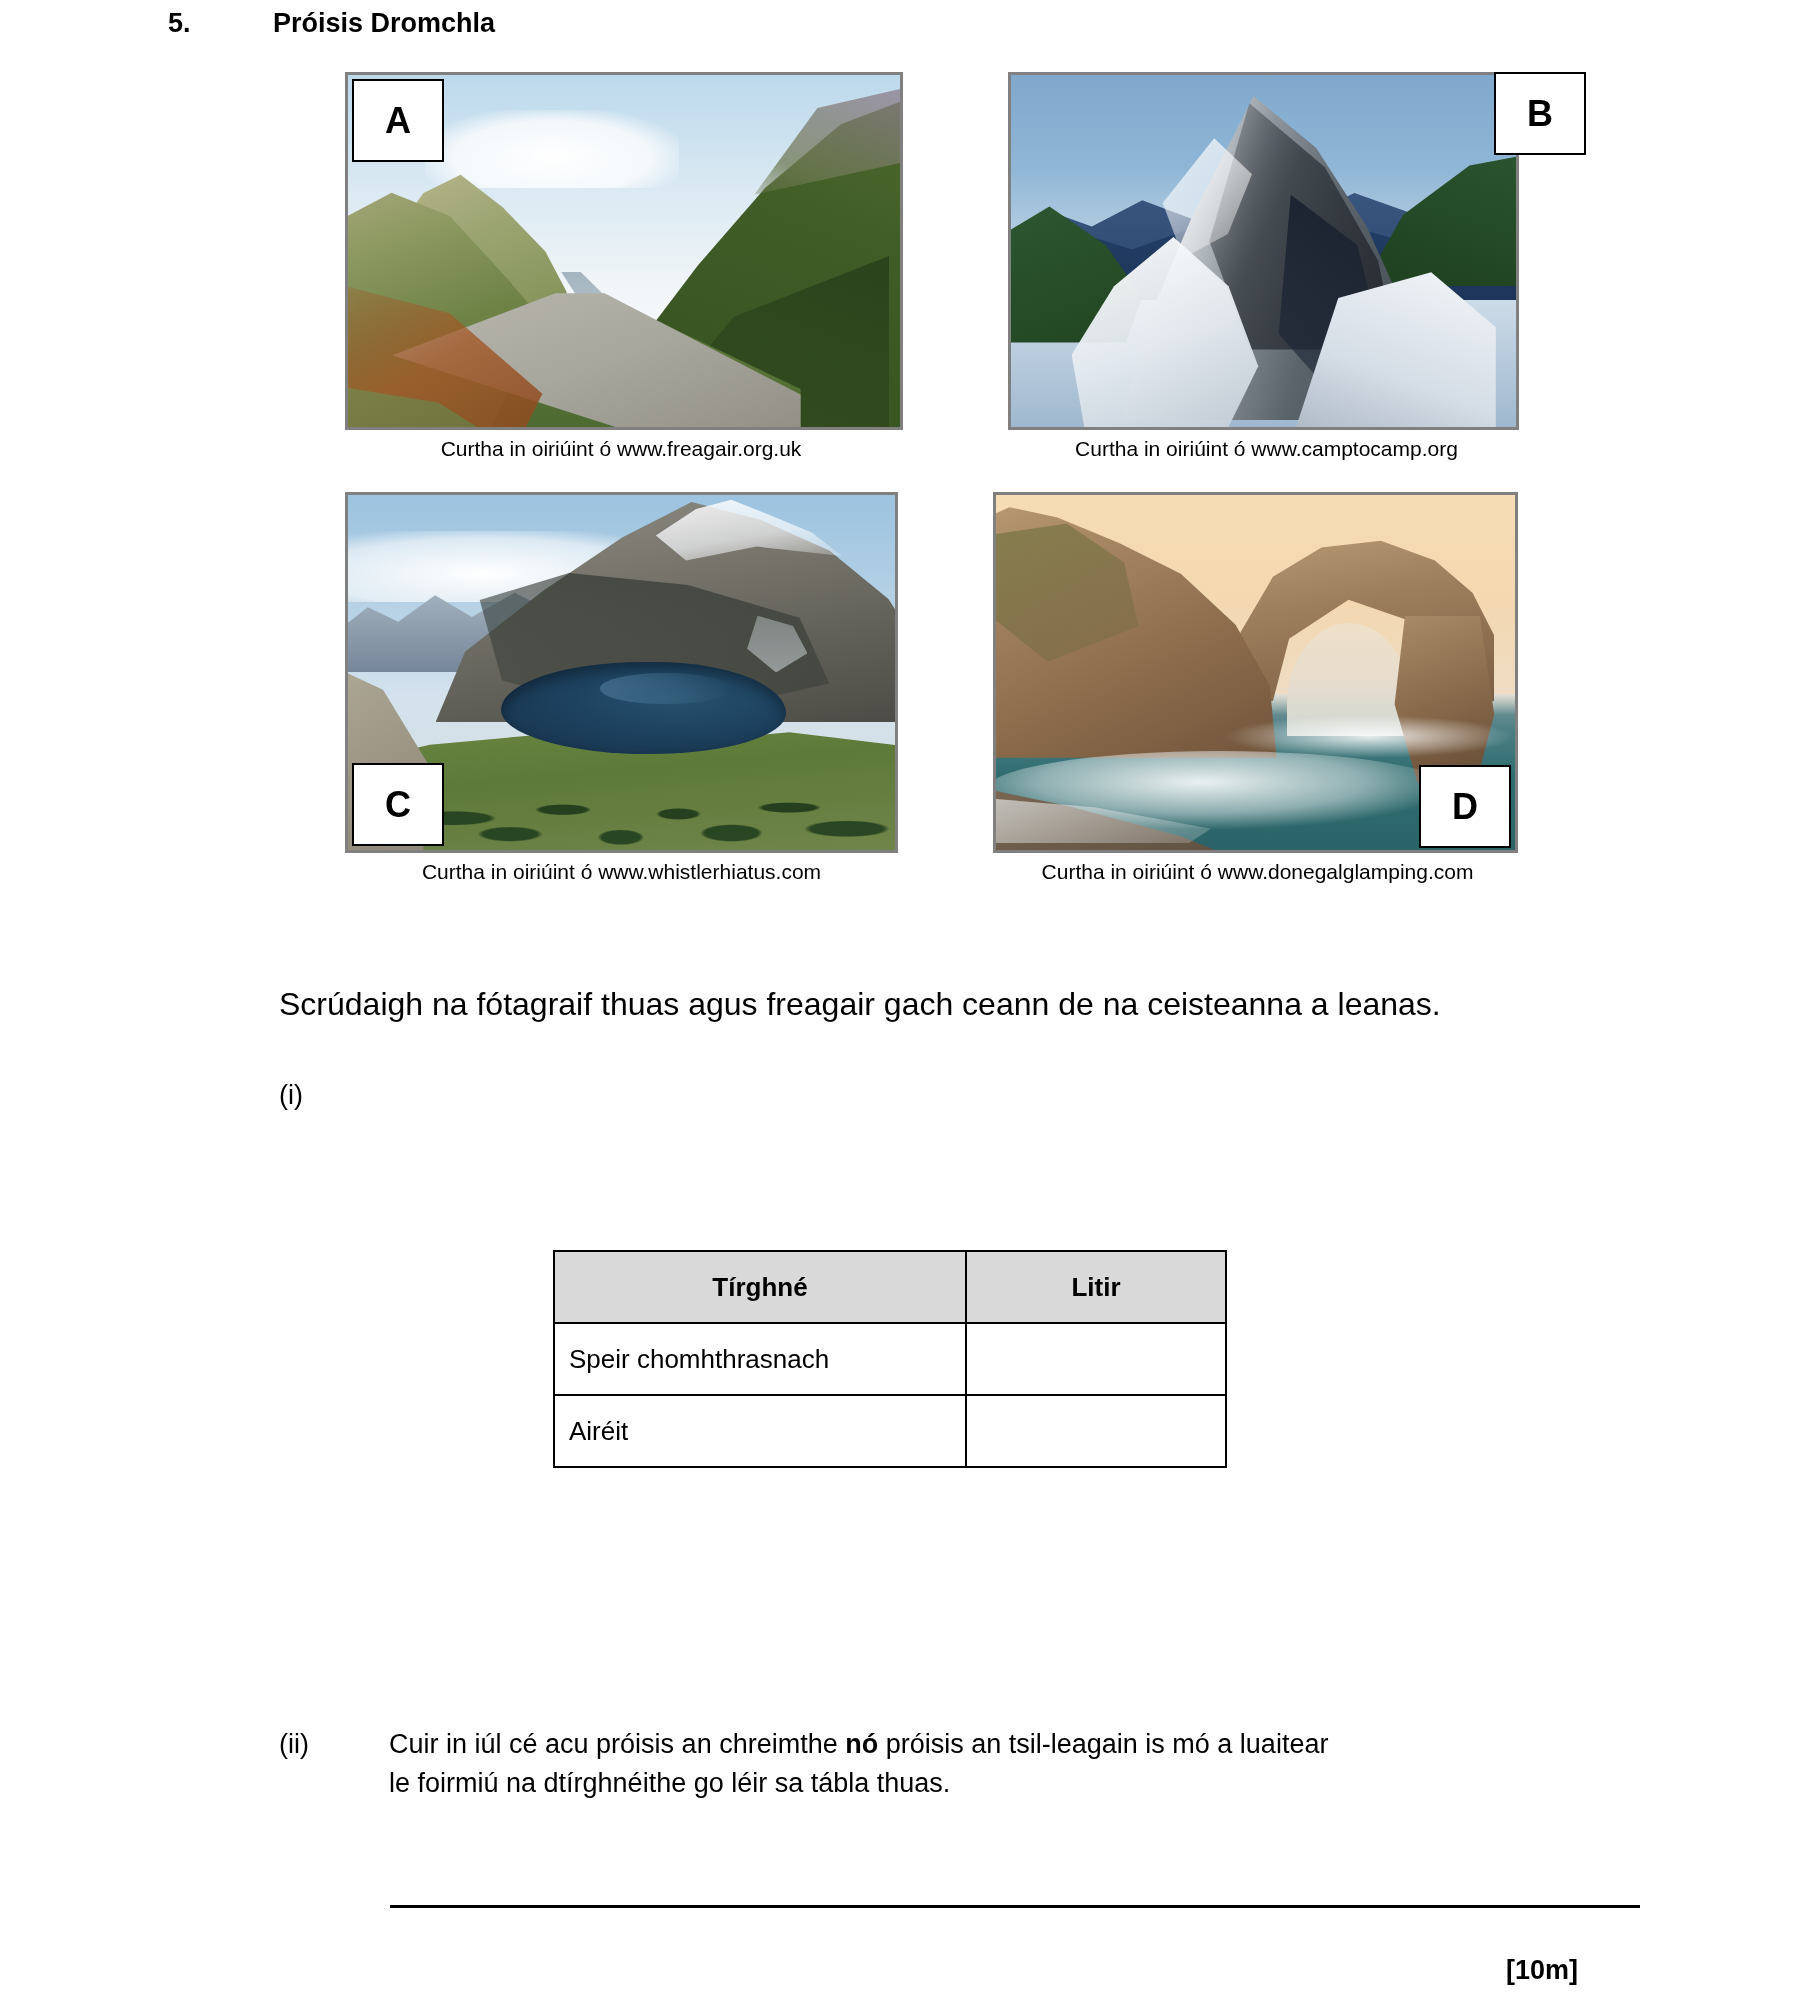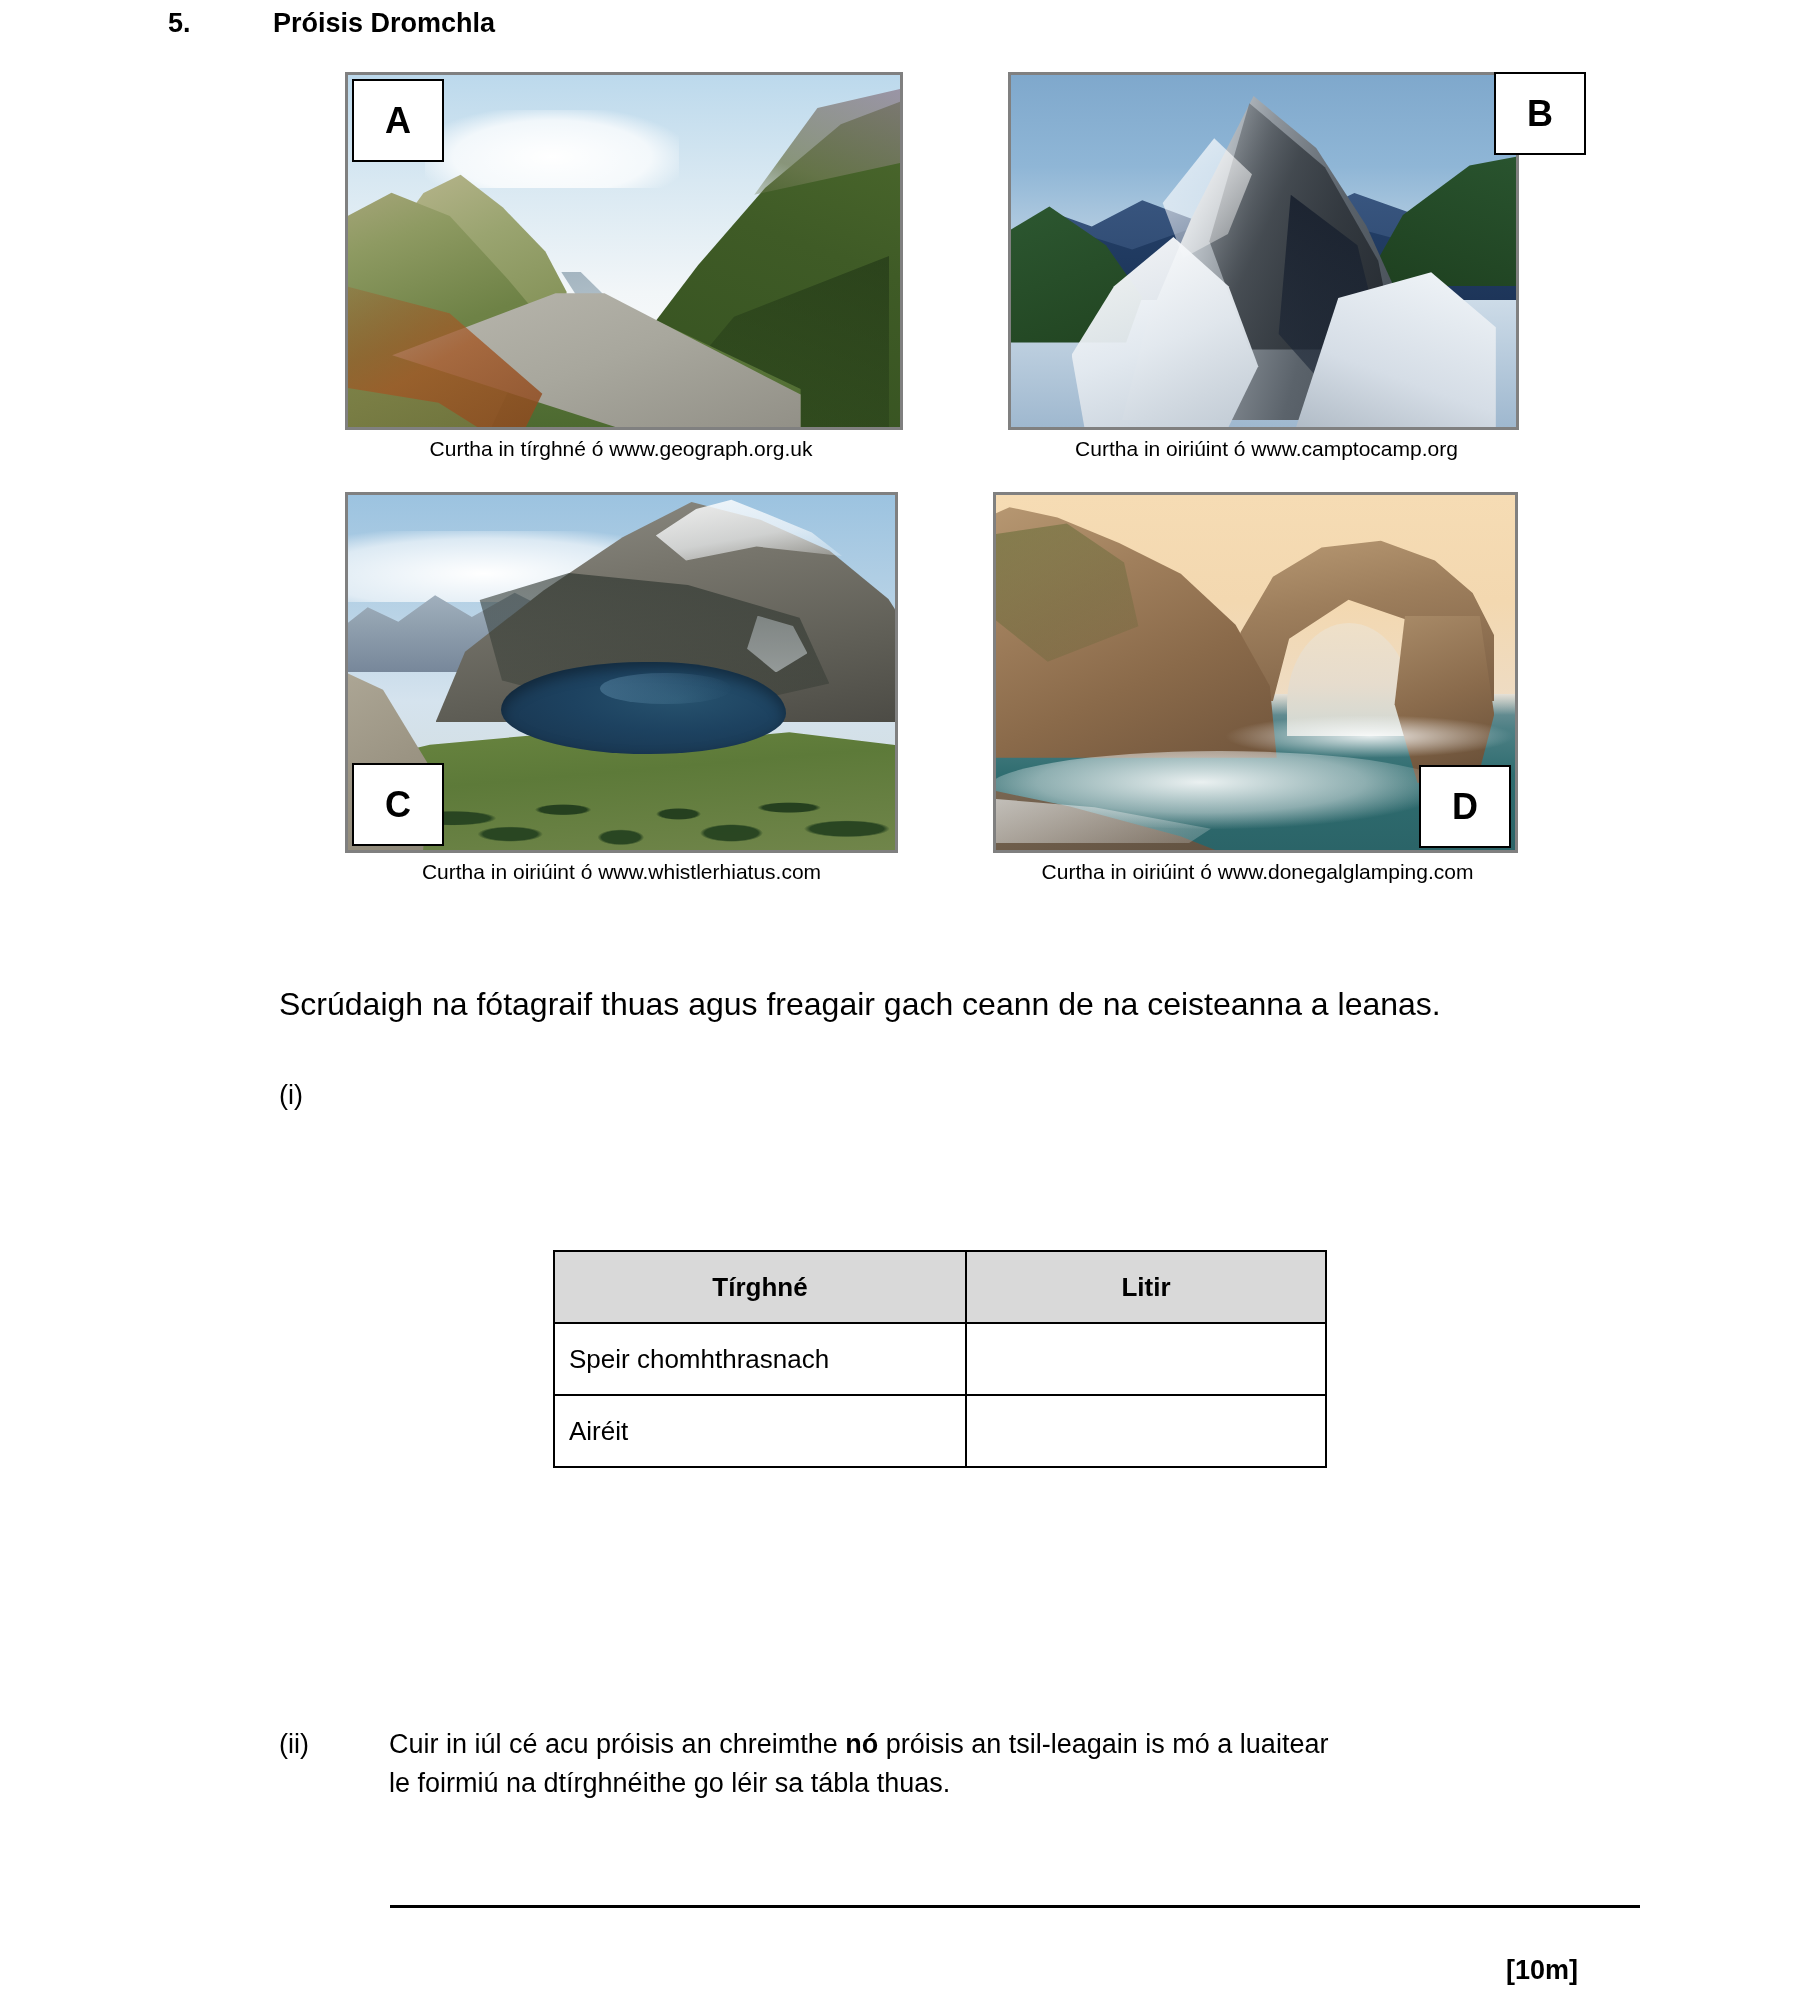--- a/index.html
+++ b/index.html
@@ -139,21 +139,21 @@
   table.match th {
     background: #d9d9d9;
     font-weight: bold;
     text-align: center;
   }
   table.match td.feature {
     text-align: left;
     padding-left: 14px;
   }
   table.match .col-feature { width: 412px; }
-  table.match .col-letter  { width: 360px; }
+  table.match .col-letter  { width: 260px; }
 
   
   .answer-rule {
     position: absolute;
     top: 1905px;
     left: 390px;
     width: 1250px;
     border-bottom: 3px solid #000000;
   }
   .marks {
@@ -445,21 +445,21 @@
             <div class="a-shadow-right"></div>
             <div class="a-valley-floor"></div>
             <div class="a-stream"></div>
             <div class="a-path"></div>
             <div class="a-bracken"></div>
             <div class="a-grass-fg"></div>
           </div>
         </div>
         <div class="photo-label label-a">A</div>
       </div>
-      <div class="caption cap-a">Curtha in tírghné ó www.geograph.org.uk</div>
+      <div class="caption cap-a">Curtha in oiriúint ó www.freagair.org.uk</div>
     </div>
 
     <div class="photo-cell cell-b">
       <div class="photo-frame frame-b">
         <div class="photo-inner">
           <div class="ph">
             <div class="b-sky"></div>
             <div class="b-far-range"></div>
             <div class="b-far-range2"></div>
             <div class="b-green-left"></div>

